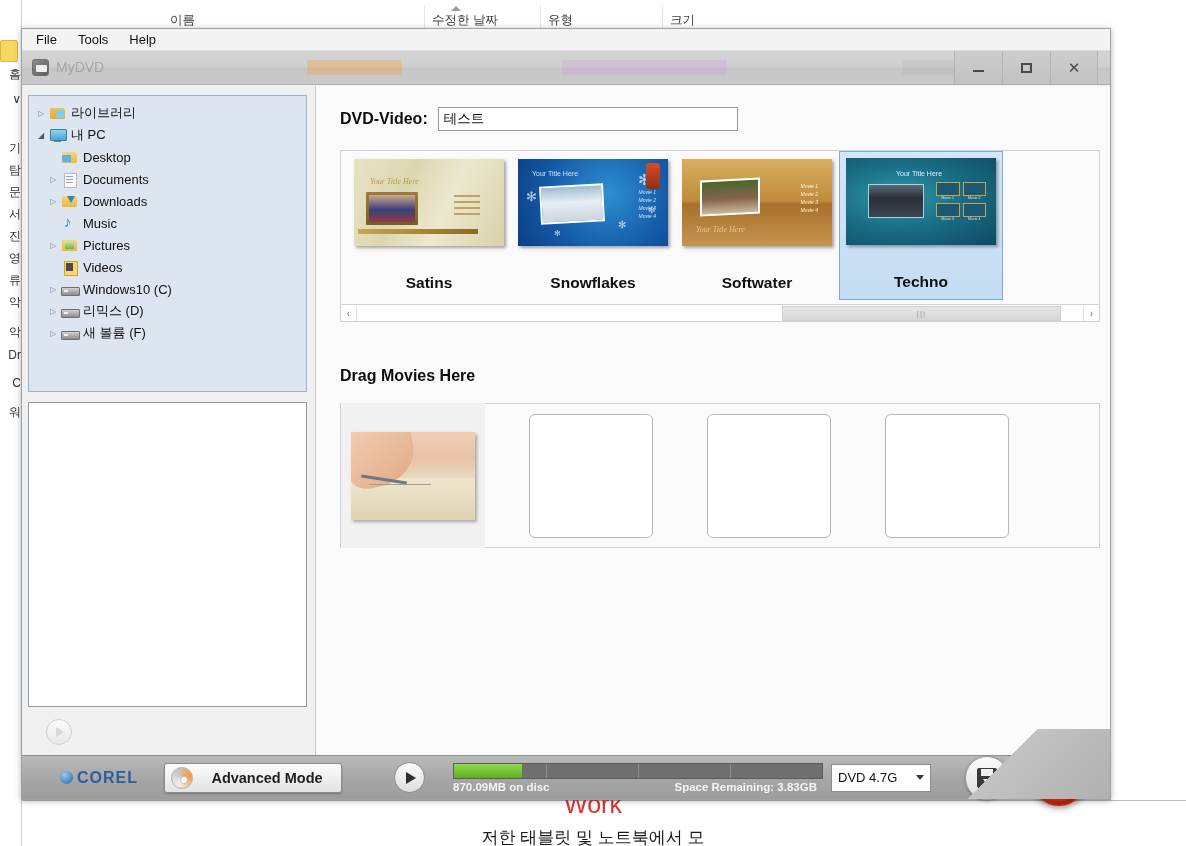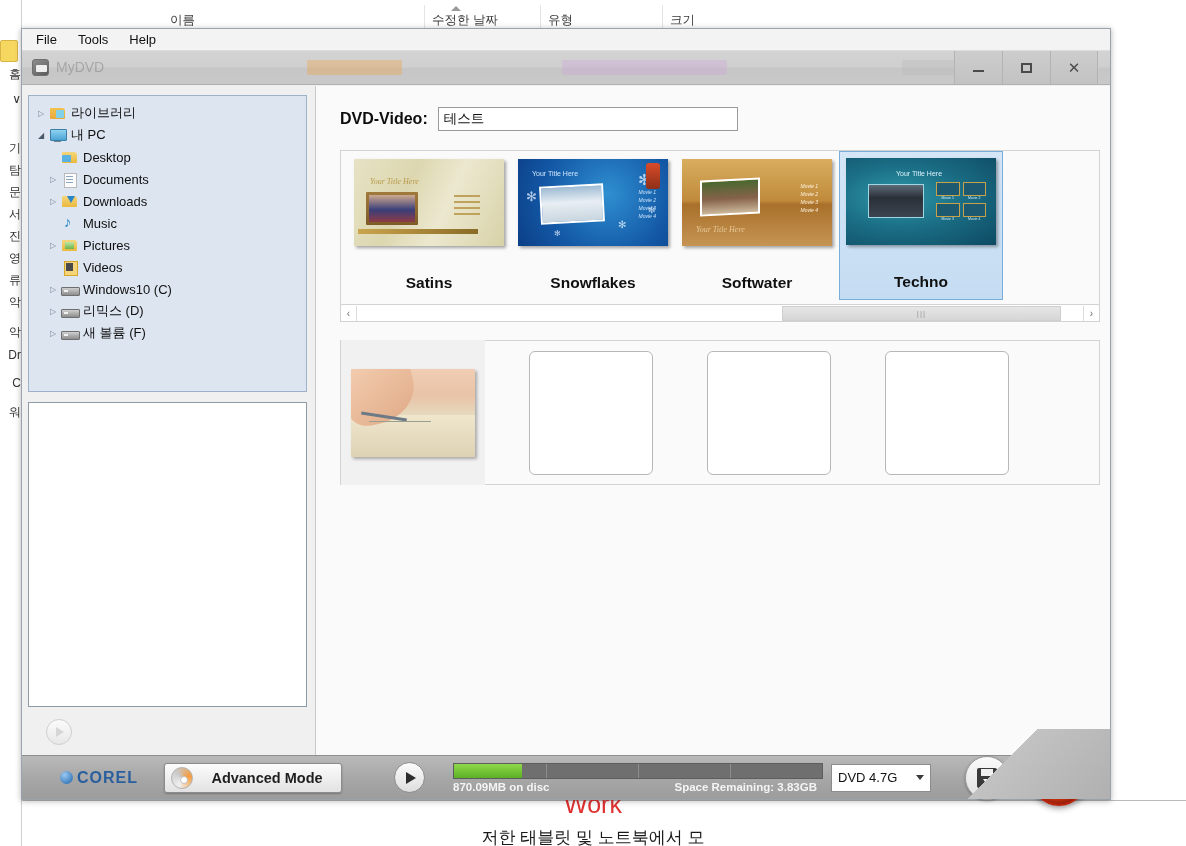--- a/index.html
+++ b/index.html
@@ -656,20 +656,21 @@
 
         <div id="theme-scroll">
           <div class="sb-arrow">‹</div>
           <div id="sb-track">
             <div id="sb-thumb">|||</div>
           </div>
           <div class="sb-arrow right">›</div>
         </div>
       </div>
 
+      <div class="section-h" id="movies-head">Drag Movies Here</div>
 
       <div id="movies-panel">
         <div class="movie-slot filled">
           <div class="movie-thumb">
             <div class="mt-paper"></div>
             <div class="mt-hand"></div>
             <div class="mt-pen"></div>
             <div class="mt-line"></div>
           </div>
         </div>

